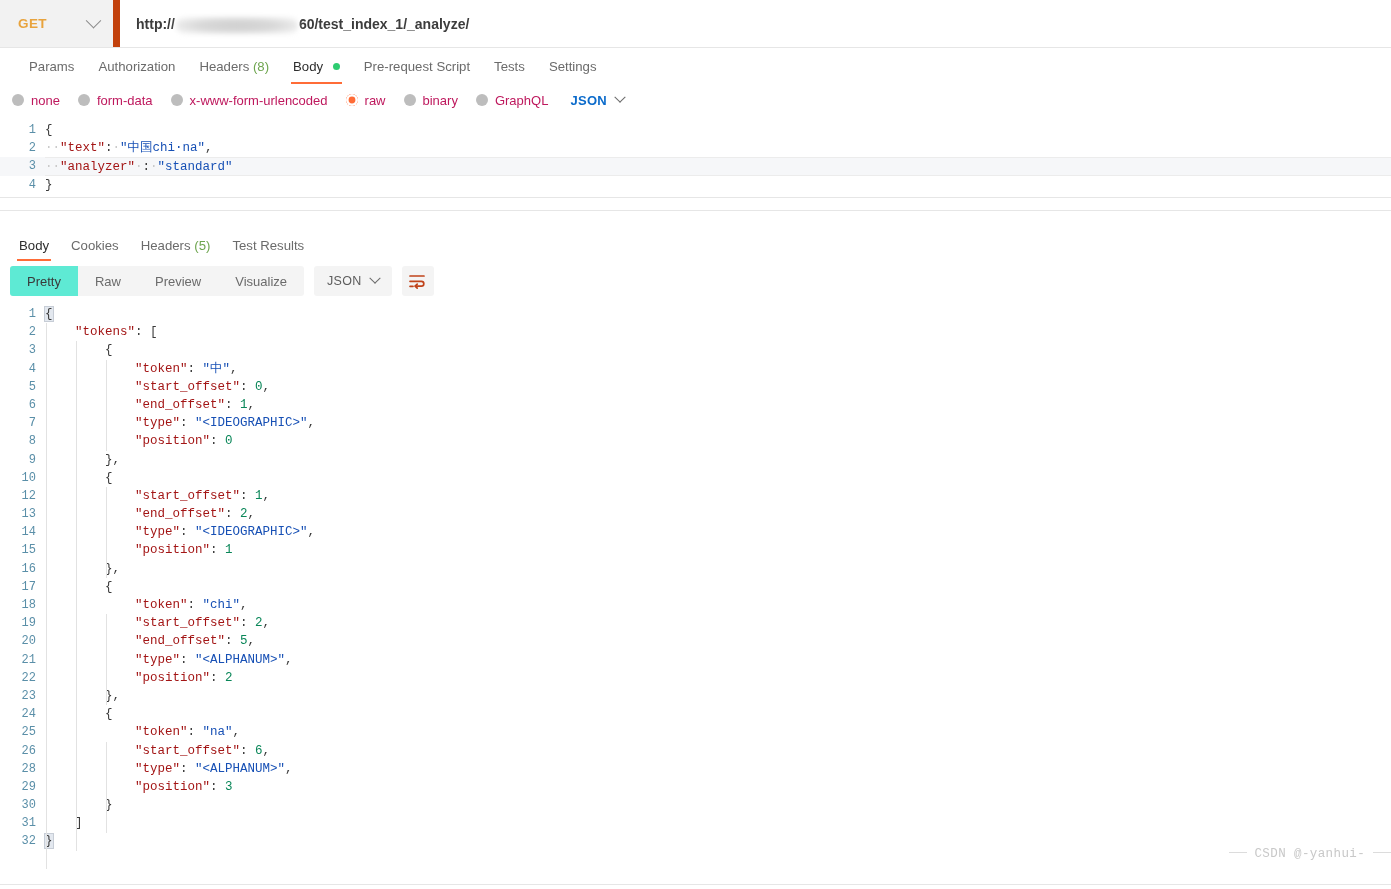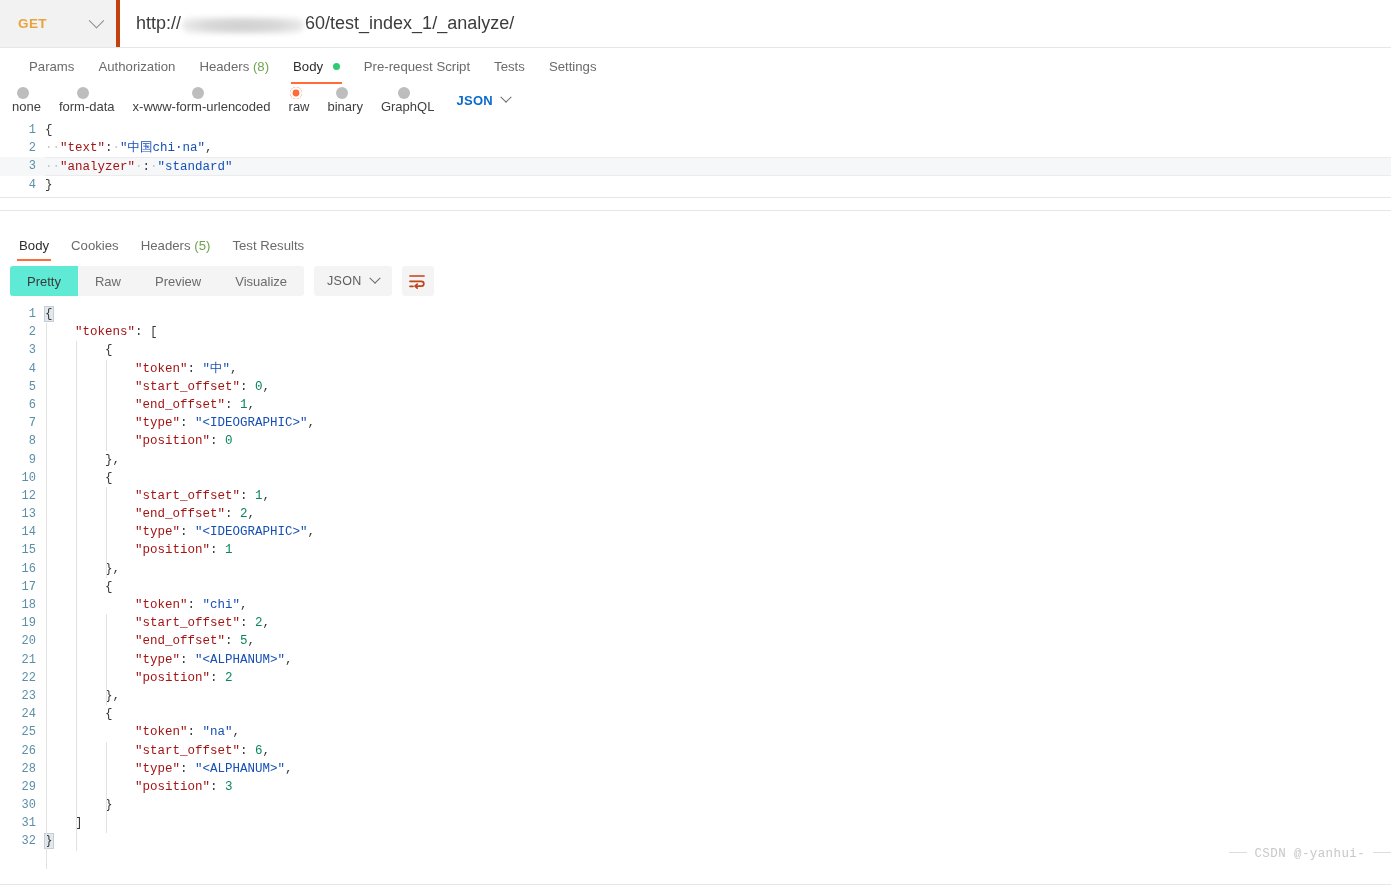--- a/index.html
+++ b/index.html
@@ -16,21 +16,21 @@
   .url-bar {
     display: flex;
     align-items: stretch;
     height: 48px;
     border-bottom: 1px solid #e6e6e6;
     background: #ffffff;
   }
   .method-select {
     width: 120px;
     background: #f2f2f2;
-    border-right: 4px solid #c2410c;
+    border-right: 7px solid #c2410c;
     display: flex;
     align-items: center;
     justify-content: space-between;
     padding: 0 14px 0 18px;
     cursor: pointer;
   }
   .method-label {
     font-size: 13.5px;
     font-weight: bold;
     color: #e8a33d;
@@ -40,25 +40,26 @@
     width: 11px; height: 11px;
     border-right: 1.4px solid #8c8c8c;
     border-bottom: 1.4px solid #8c8c8c;
     transform: rotate(45deg) translate(-2px,-2px);
   }
   .url-input {
     flex: 1;
     display: flex;
     align-items: center;
     padding-left: 16px;
-    font-size: 18px;
+    font-size: 14px;
     color: #3c3c3c;
     position: relative;
     cursor: text;
     background: #fff;
+    font-weight: bold;
   }
   .url-text { white-space: pre; }
   .url-redacted {
     display: inline-block;
     width: 122px;
     height: 17px;
     margin: 0 1px -3px 1px;
     border-radius: 9px;
     background: radial-gradient(ellipse at 50% 50%, #cfcfcf 0%, #d8d8d8 45%, #ebebeb 72%, #f7f7f7 92%, #ffffff 100%);
     filter: blur(2.5px);
@@ -108,23 +109,22 @@
     padding: 0 12px;
     gap: 0;
     background: #fff;
   }
   .radio-item {
     display: flex;
     align-items: center;
     margin-right: 18px;
     cursor: pointer;
     font-size: 13px;
-    color: #404040;
+    color: #be185d;
     white-space: nowrap;
-    flex-direction: column;
   }
   .radio-item .rd {
     width: 12px; height: 12px;
     border-radius: 50%;
     background: #bdbdbd;
     margin-right: 7px;
     flex: none;
   }
   .radio-item.selected .rd {
     background: #ff6c37;

